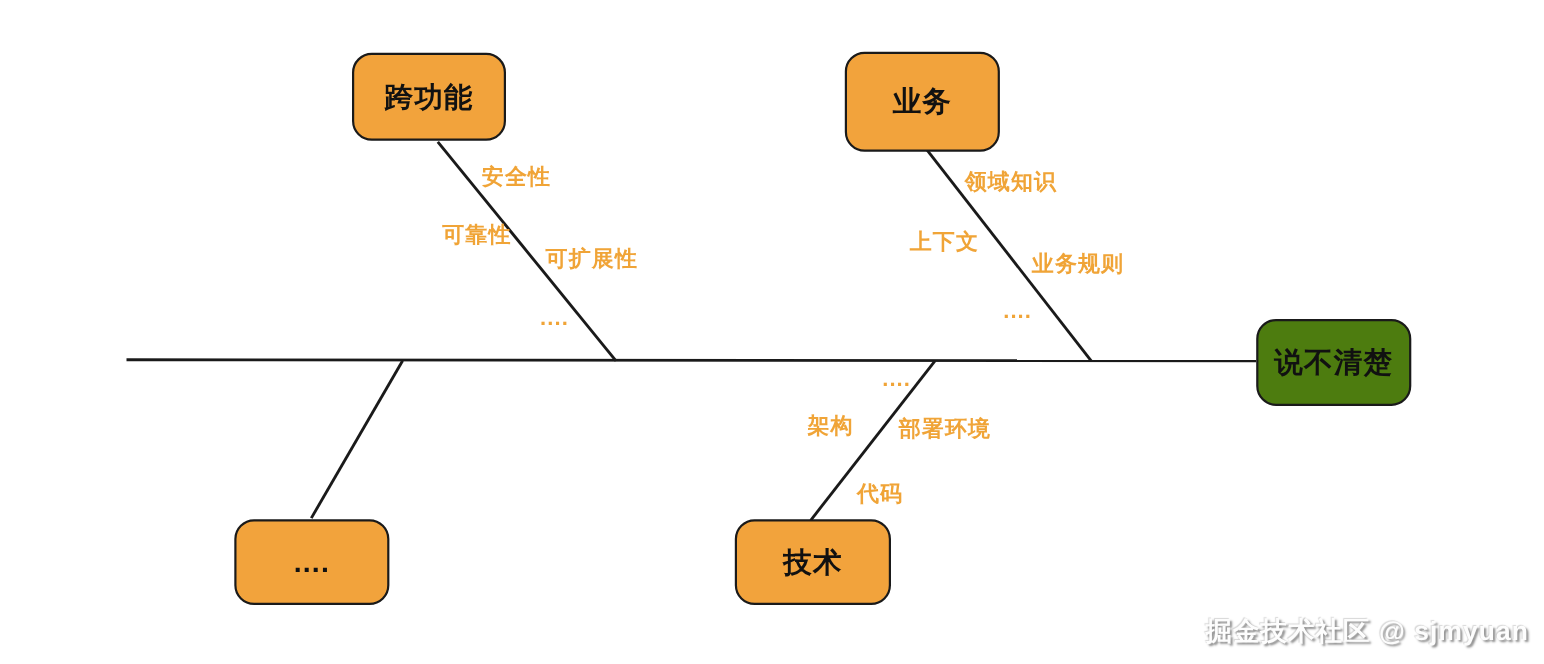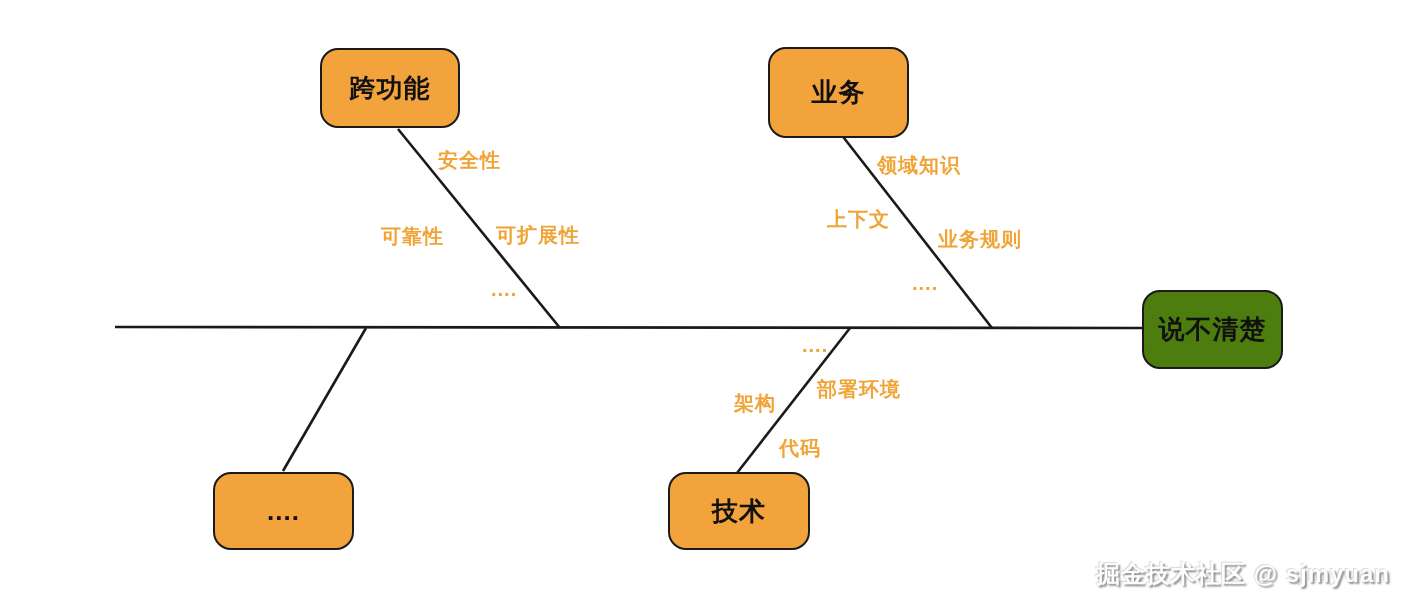--- a/index.html
+++ b/index.html
@@ -39,30 +39,30 @@
   .node-tech    { left: 668px; top: 472px; width: 142px; height: 78px; }
   .cause {
     position: absolute;
     font-size: 20px;
     font-weight: bold;
     color: #f0a437;
     white-space: nowrap;
     letter-spacing: 1px;
   }
   .c-security   { left: 438px; top: 147px; }
-  .c-reliability{ left: 381px; top: 200px; margin-top: 23px; }
+  .c-reliability{ left: 402px; top: 200px; }
   .c-scalability{ left: 496px; top: 222px; }
   .c-cross-dots { left: 491px; top: 278px; }
   .c-domain     { left: 877px; top: 152px; }
   .c-context    { left: 827px; top: 206px; }
   .c-bizrules   { left: 938px; top: 226px; text-align: right; }
   .c-biz-dots   { left: 912px; top: 272px; }
   .c-tech-dots  { left: 802px; top: 334px; }
   .c-deploy     { left: 817px; top: 376px; }
-  .c-arch       { left: 734px; top: 390px; }
+  .c-arch       { left: 734px; top: 374px; }
   .c-code       { left: 779px; top: 435px; }
   .watermark {
     position: absolute;
     right: 14px;
     bottom: 14px;
     font-size: 24px;
     font-weight: bold;
     color: #fdfdfd;
     text-shadow: 2px 2px 2px #8f8f8f, -1px -1px 1px #d8d8d8;
     letter-spacing: 1px;

